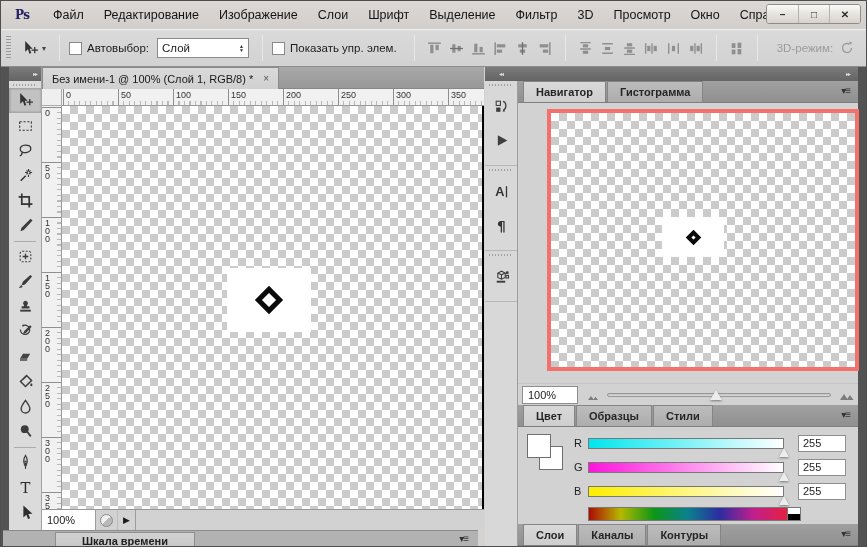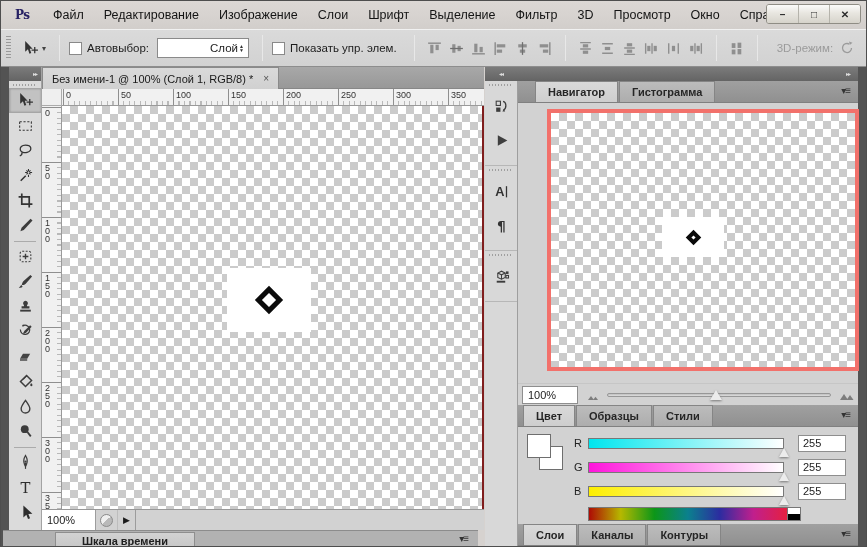--- a/index.html
+++ b/index.html
@@ -25,40 +25,40 @@
     background:linear-gradient(#dadada,#d2d2d2); border-top:1px solid #f1f1f1;
     border-bottom:1px solid #8d8d8d; display:flex; align-items:center; font-size:11.5px; }
   .grip-v { width:5px; height:24px; margin:0 7px 0 5px;
     background:repeating-linear-gradient(#9a9a9a 0 1px, transparent 1px 3px); }
   .tool-preview { display:flex; align-items:center; gap:3px; padding:2px 4px; }
   .caret { font-size:8px; color:#444; }
   .ob-sep { width:1px; height:26px; background:#aaa; border-right:1px solid #e8e8e8; margin:0 9px; }
   .checkbox { width:13px; height:13px; background:#fff; border:1px solid #898989; margin-right:5px; flex:none; }
   .ob-label { margin-right:8px; white-space:nowrap; }
   .select { width:92px; height:20px; background:#fff; border:1px solid #8a8a8a; display:flex; align-items:center; padding:0 4px; margin-right:4px; }
-  .select .sel-val { flex:1; font-size:11.5px;margin-left:48px; }
+  .select .sel-val { flex:1; font-size:11.5px; }
   .spinner { font-size:5px; line-height:4px; color:#333; text-align:center; }
   .align-btn { width:22px; height:22px; display:flex; align-items:center; justify-content:center; border-radius:2px; }
   .mode-label { color:#9b9b9b; margin:0 6px 0 10px; white-space:nowrap; }
   
   .left-edge { position:absolute; left:0; top:66px; bottom:0; width:8px; background:#535353; }
   .right-edge { position:absolute; right:0; top:66px; bottom:0; width:10px; background:#535353; }
   
   .toolbar { position:absolute; left:8px; top:66px; width:33px; height:481px;
     background:#dbdbdb; border-right:1px solid #a3a3a3; }
   .tb-head { height:14px; background:linear-gradient(#7b7b7b,#646464); color:#dcdcdc;
     font-size:6px; letter-spacing:-1px; text-align:right; padding:3px 4px 0 0; }
   .tb-grip { height:7px; background:repeating-linear-gradient(90deg,#9f9f9f 0 1px, transparent 1px 3px);
     background-size:24px 2px; background-position:center 3px; background-repeat:no-repeat; }
   .tool { width:33px; height:25px; display:flex; align-items:center; justify-content:center; }
   .tool.selected { background:#c2c2c2; box-shadow:inset 0 0 2px #8d8d8d; border:1px solid #a6a6a6; }
   .tool-sep { height:6px; position:relative; }
   .tool-sep::after { content:""; position:absolute; left:5px; right:5px; top:3px; height:1px; background:#ababab; }
   
-  .doc-area { position:absolute; left:41px; top:66px; width:442px; height:463px; background:#7f1d1d; }
+  .doc-area { position:absolute; left:41px; top:66px; width:442px; height:463px; background:#000000; }
   .tabbar { position:absolute; left:0; top:0; width:100%; height:22px;
     background:linear-gradient(#a8a8a8,#989898); border-bottom:1px solid #878787; display:flex; }
   .doc-tab { height:22px; background:linear-gradient(#dadada,#d0d0d0); border:1px solid #8a8a8a; border-bottom:none;
     display:flex; align-items:center; gap:10px; padding:0 9px; font-size:11px; color:#191919; }
   .doc-tab .tab-close { font-size:10px; color:#555; }
   .ruler-corner { position:absolute; left:0; top:22px; width:20px; height:17px; background:#efefef; border-right:1px solid #ababab; border-bottom:1px solid #ababab; }
   .ruler-h { position:absolute; left:20px; top:22px; right:0; height:17px; background:#f1f1f1; border-bottom:1px solid #9a9a9a;
     background-image:repeating-linear-gradient(90deg,#8f8f8f 0 1px, transparent 1px 55px),
                      repeating-linear-gradient(90deg,#b9b9b9 0 1px, transparent 1px 5.5px);
     background-size:100% 100%, 100% 4px; background-position:1px 0, 1px bottom; background-repeat:no-repeat, repeat-x; }
@@ -627,21 +627,21 @@
         <div class="strip-btn">
           <svg width="17" height="17" viewBox="0 0 16 16" class="icon">
             <use href="#i-cube"></use>
           </svg>
         </div>
       </div>
     </div>
 
   <div class="panels">
     <div class="ptabbar">
-      <div style="display:flex;align-items:flex-end;padding-left:17px">
+      <div style="display:flex;align-items:flex-end;padding-left:5px">
           <div class="ptab active">Навигатор</div>
           <div class="ptab">Гистограмма</div>
         </div>
       <span class="ptab-menu pmenu">▾≡</span>
     </div>
     <div class="nav-content">
       <div class="nav-proxy checker">
         <div class="nav-layer">
           <div class="nav-diamond"></div>
         </div>

